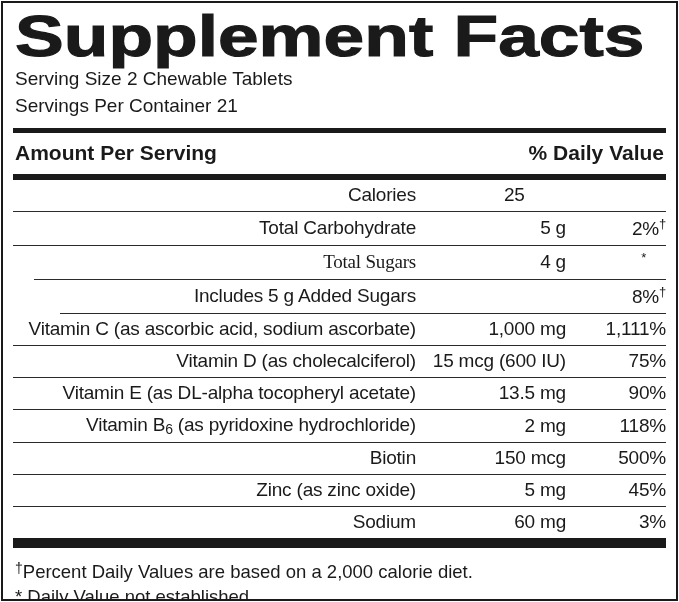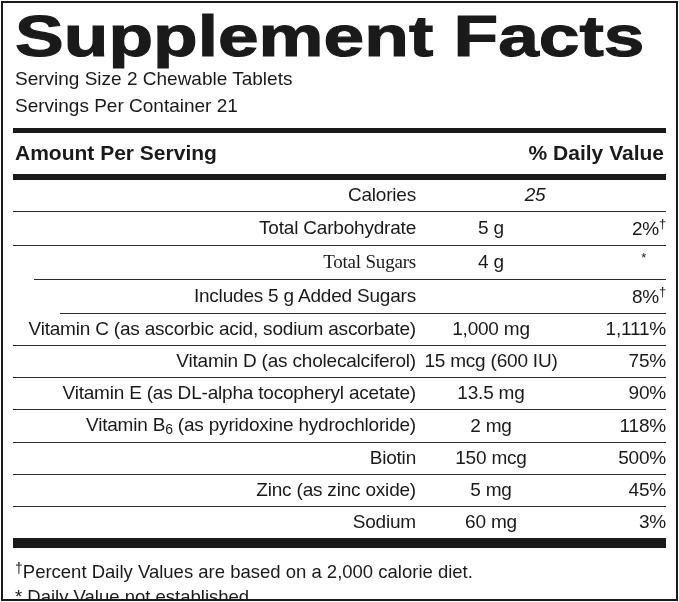--- a/index.html
+++ b/index.html
@@ -43,22 +43,22 @@
   }
   .row {
     display: flex; align-items: center;
     font-size: 19px; letter-spacing: -0.2px;
     padding: 4px 0 4.5px 0;
     min-height: 22px;
   }
   .row .name { flex: 1 1 auto; white-space: nowrap; overflow: hidden; padding-left: 2px; text-align: right; }
   .row.indent1 .name { padding-left: 21px; font-family: Liberation Serif, serif; }
   .row.indent2 .name { padding-left: 47px; }
-  .row .amount { flex: 0 0 150px; text-align: center; white-space: nowrap; }
-  .row .amount.left { text-align: center; padding-left: 88px; box-sizing: border-box; font-style: italic; }
+  .row .amount { flex: 0 0 150px; text-align: right; white-space: nowrap; }
+  .row .amount.left { text-align: left; padding-left: 88px; box-sizing: border-box; }
   .row .dv { flex: 0 0 100px; text-align: right; white-space: nowrap; }
   .sub { font-size: 14px; vertical-align: -3px; }
   .sup { font-size: 13px; vertical-align: 7px; }
   .dv .star-only { padding-right: 20px; display: inline-block; }
   .hairline { height: 1.5px; background: #2b2b2b; }
   .footnotes { padding: 8px 2px 0 2px; }
   .footnote { font-size: 18.5px; line-height: 25px; }
   .footnote .fn-sup { font-size: 14px; vertical-align: 5px; }
 </style>
 </head>

